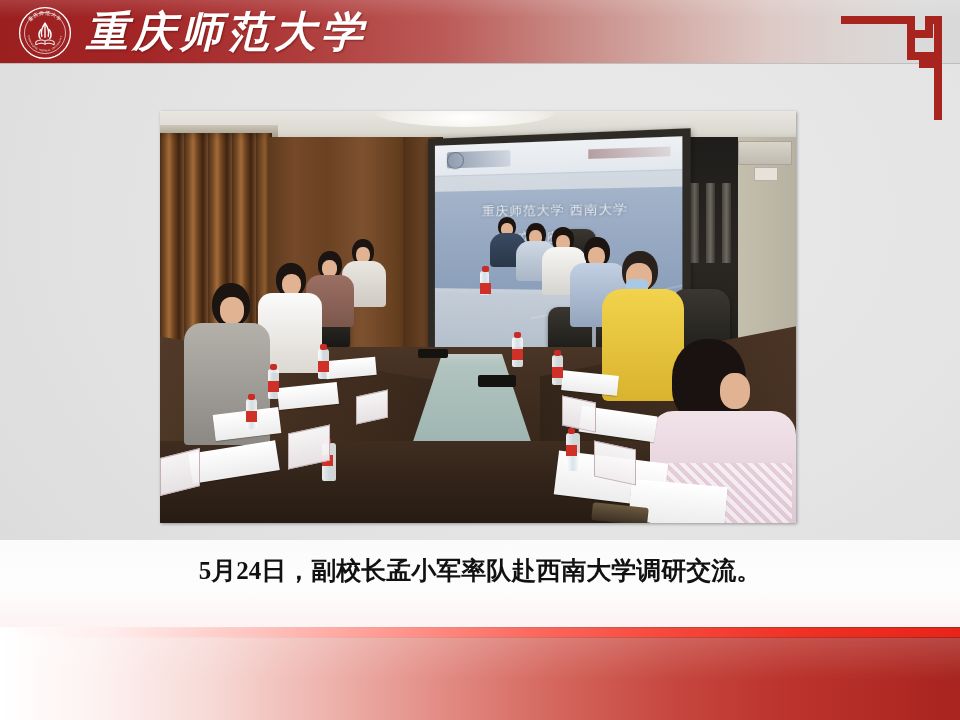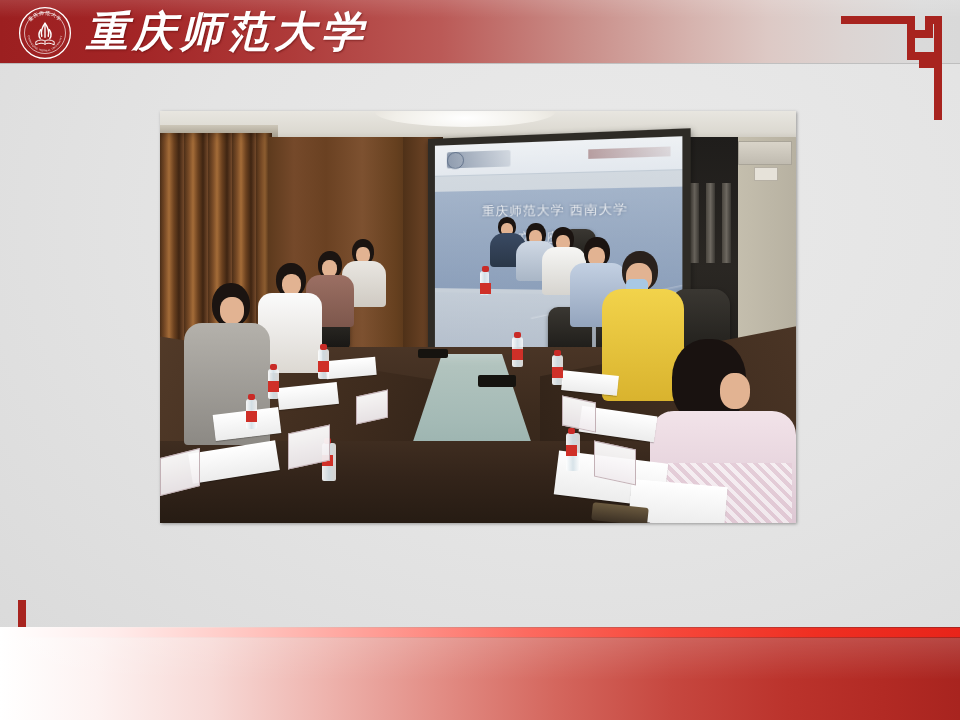--- a/index.html
+++ b/index.html
@@ -638,18 +638,21 @@
       <div class="namecard" style="left:434px; top:334px; width:40px; height:34px; transform:skewY(12deg);"></div>
       <div class="namecard" style="left:0px; top:342px; width:38px; height:36px; transform:skewY(-14deg);"></div>
 
       <div style="position:absolute; left:432px; top:394px; width:56px; height:18px; background:linear-gradient(to bottom,#6b5a3f,#3b3024); border-radius:3px; transform:rotate(6deg);"></div>
       <div style="position:absolute; left:318px; top:264px; width:38px; height:12px; background:#15130f; border-radius:2px;"></div>
       <div style="position:absolute; left:258px; top:238px; width:30px; height:9px; background:#15130f; border-radius:2px;"></div>
 
     </div>
   </div>
 
+  <div class="caption-area">
+    <div class="caption-text">5月24日，副校长孟小军率队赴西南大学调研交流。</div>
+  </div>
 
   <div class="bottom-band"></div>
   <div class="bottom-band-stripe"></div>
   <div class="bottom-band-sheen"></div>
 
 </div>
 
 </body></html>

